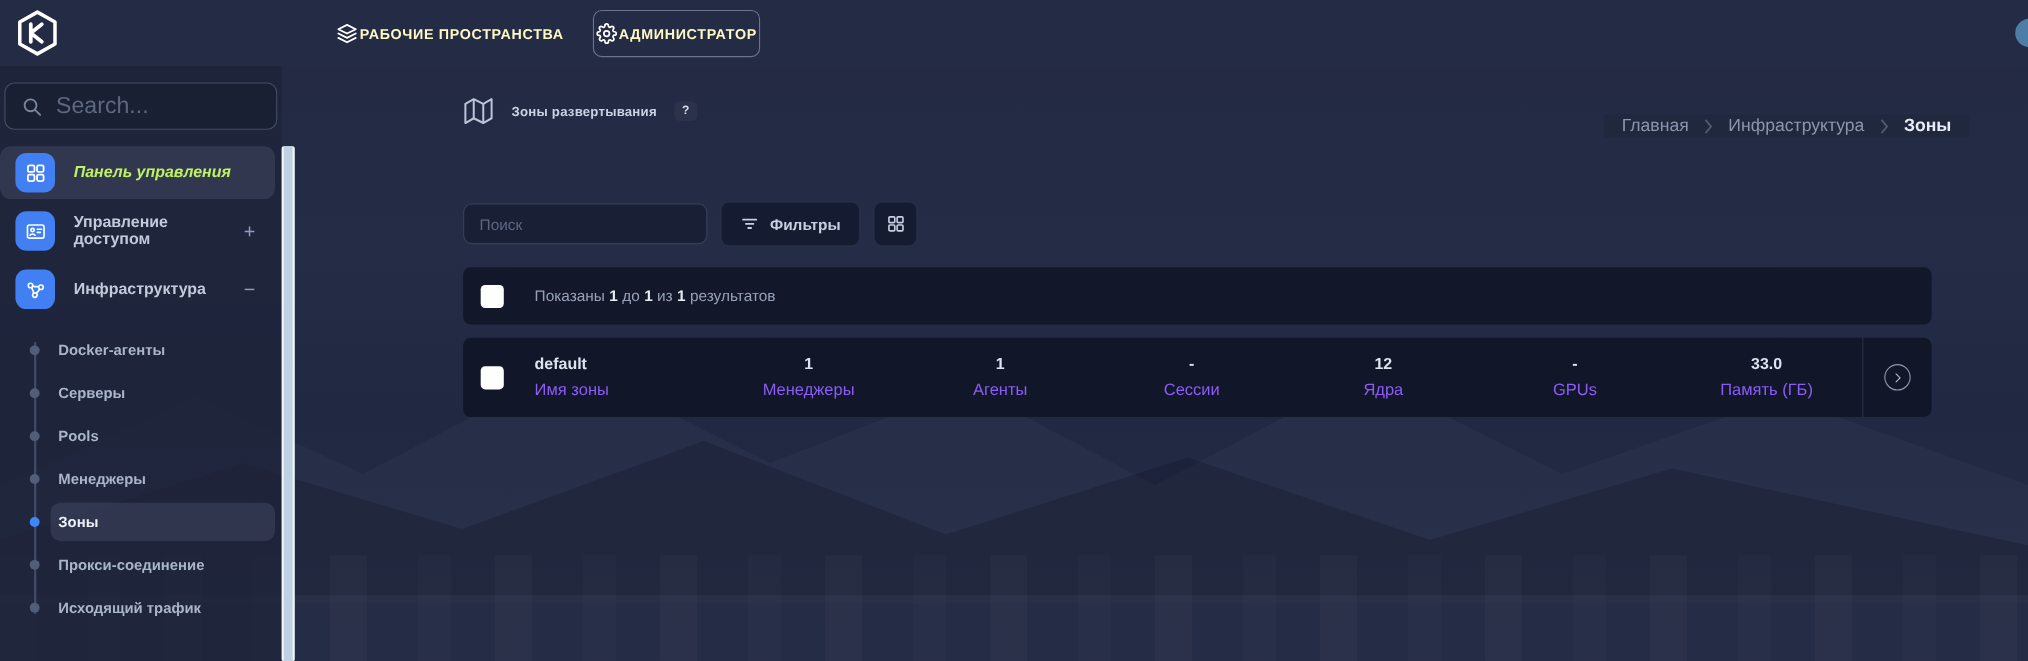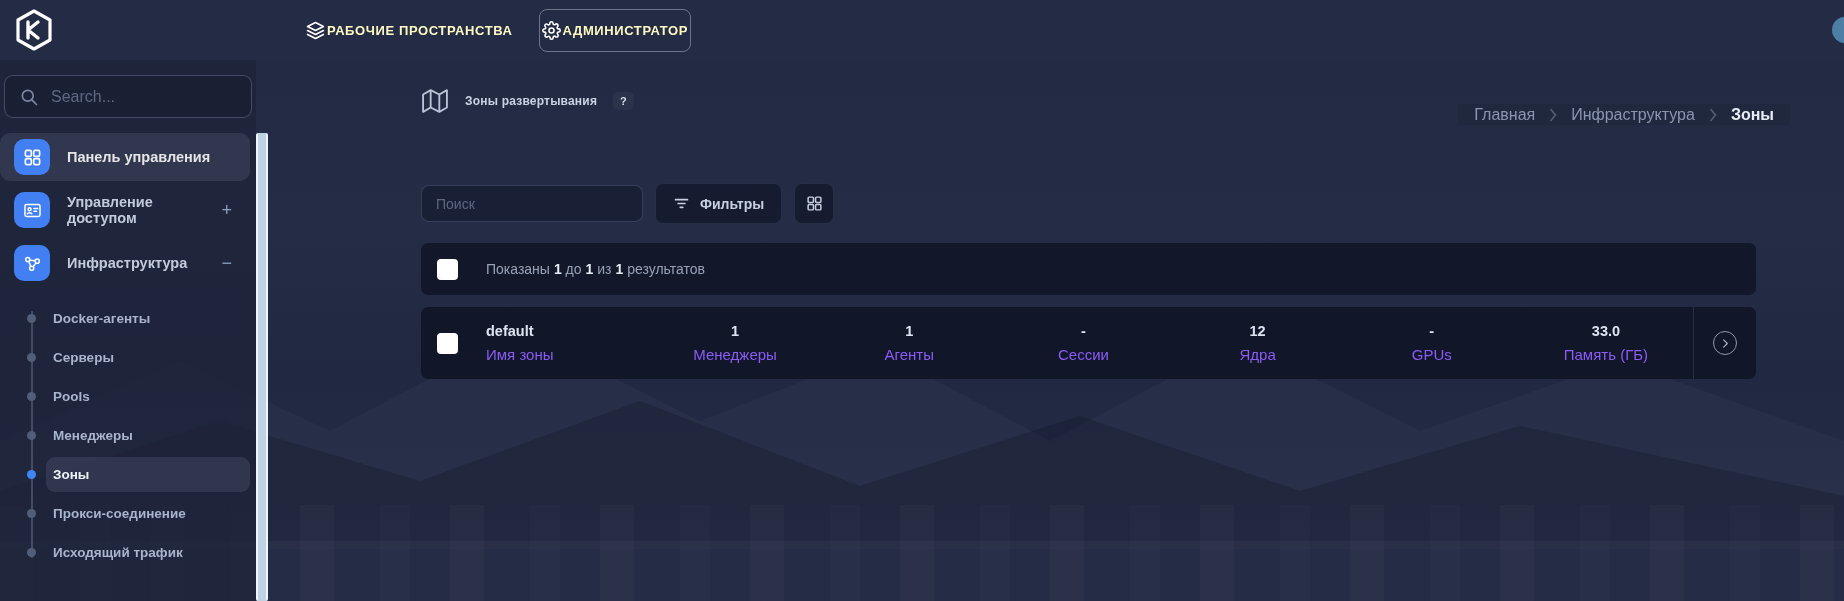--- a/index.html
+++ b/index.html
@@ -35,30 +35,30 @@
     position:absolute; top:60px; left:0; bottom:0; width:256px;
     background:rgba(29,35,56,0.72); z-index:30; padding-top:15px;
   }
   .side-search {
     margin:0 4px; height:43px; border:1px solid rgba(116,130,162,0.45); border-radius:9px;
     display:flex; align-items:center; gap:12px; padding:0 14px;
     background:rgba(20,26,44,0.35); color:#6a7691;
   }
   .side-search input {
     background:transparent; border:none; outline:none; color:#c5cfe0;
-    font-size:16px; width:170px; font-family:inherit;
+    font-size:21px; width:170px; font-family:inherit;
   }
   .side-search input::placeholder { color:#5d6880; }
   .side-nav { margin-top:15px; }
   .side-item {
     display:flex; align-items:center; gap:17px; height:48px; margin:5px 6px 5px 0;
     padding-left:14px; border-radius:10px; cursor:pointer; color:#c2cbdc;
     font-size:14.5px; font-weight:600;
   }
-  .side-item.active { background:rgba(74,82,106,0.42); color:#e5e5e5; }
+  .side-item.active { background:rgba(74,82,106,0.42); color:#bef264;font-style:italic; }
   .icon-tile {
     width:36px; height:36px; border-radius:10px; background:#417ff2;
     display:flex; align-items:center; justify-content:center; color:#fff; flex:0 0 auto;
   }
   .side-item .expander { margin-left:auto; margin-right:18px; color:#8fa0bd; font-size:18px; font-weight:400; }
   .subnav { position:relative; margin-top:12px; }
   .subnav .rail { position:absolute; left:31px; top:12px; bottom:14px; width:2px; background:rgba(110,124,155,0.45); }
   .sub-item {
     position:relative; display:flex; align-items:center; height:39px; padding-left:53px;
     color:#a9b5cb; font-size:13.5px; font-weight:600; cursor:pointer;

